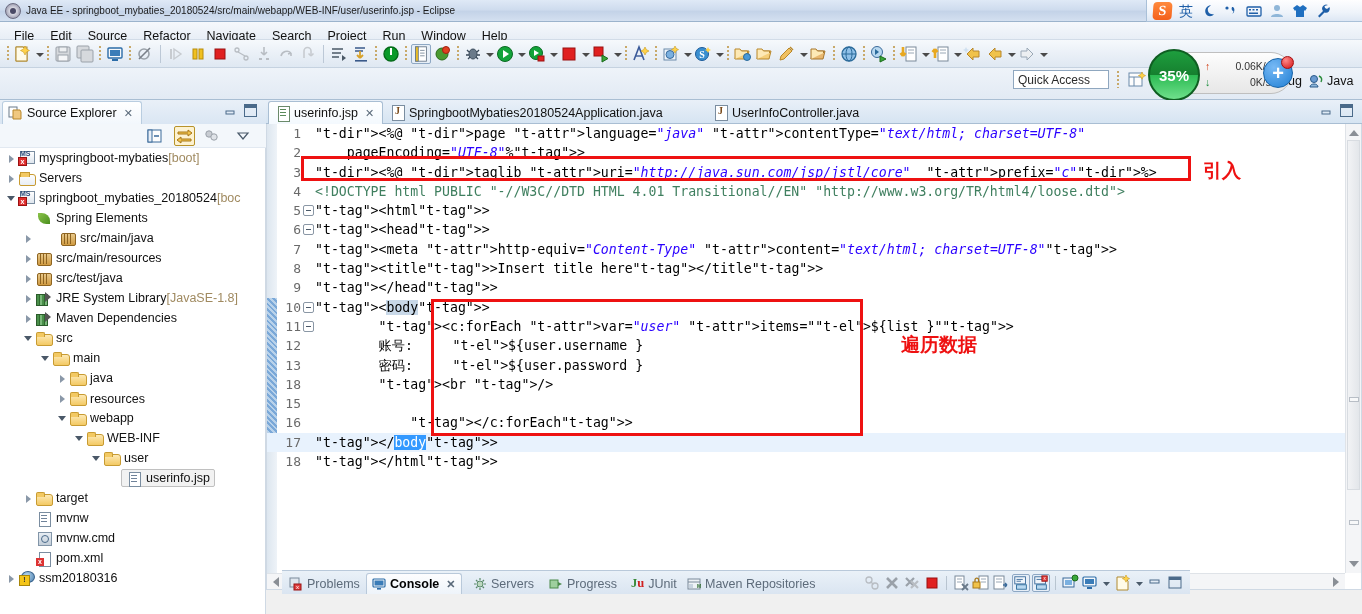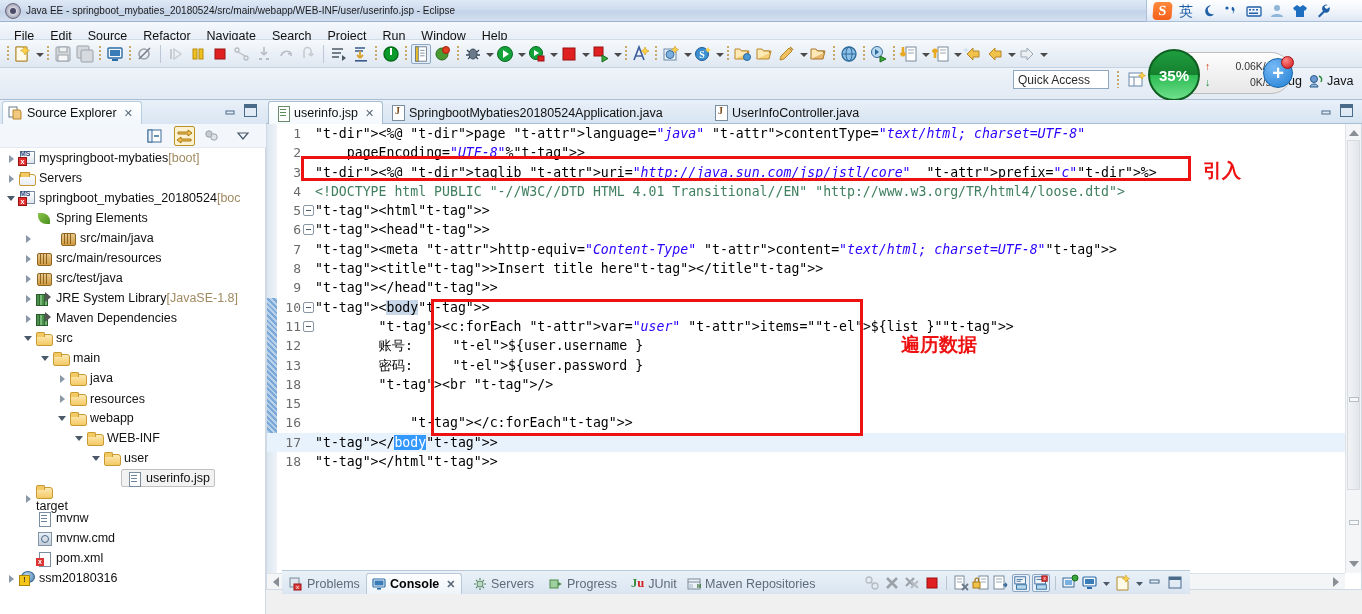--- a/index.html
+++ b/index.html
@@ -946,21 +946,21 @@
       </div>
       <div class="trow" style="padding-left: 108px;">
         <span class="tarrow "></span>
         <span class="selected-file" style="display: flex; align-items: center;">
           <span class="ticon ic-file"></span>
           <span class="tlabel">userinfo.jsp</span>
         </span>
       </div>
       <div class="trow" style="padding-left: 23px;">
         <span class="tarrow closed"></span>
-        <span style="display: flex;  flex-direction: column;">
+        <span style="display: flex; align-items: center;">
           <span class="ticon ic-folder"></span>
           <span class="tlabel">target</span>
         </span>
       </div>
       <div class="trow" style="padding-left: 23px;">
         <span class="tarrow "></span>
         <span style="display: flex; align-items: center;">
           <span class="ticon ic-file"></span>
           <span class="tlabel">mvnw</span>
         </span>

